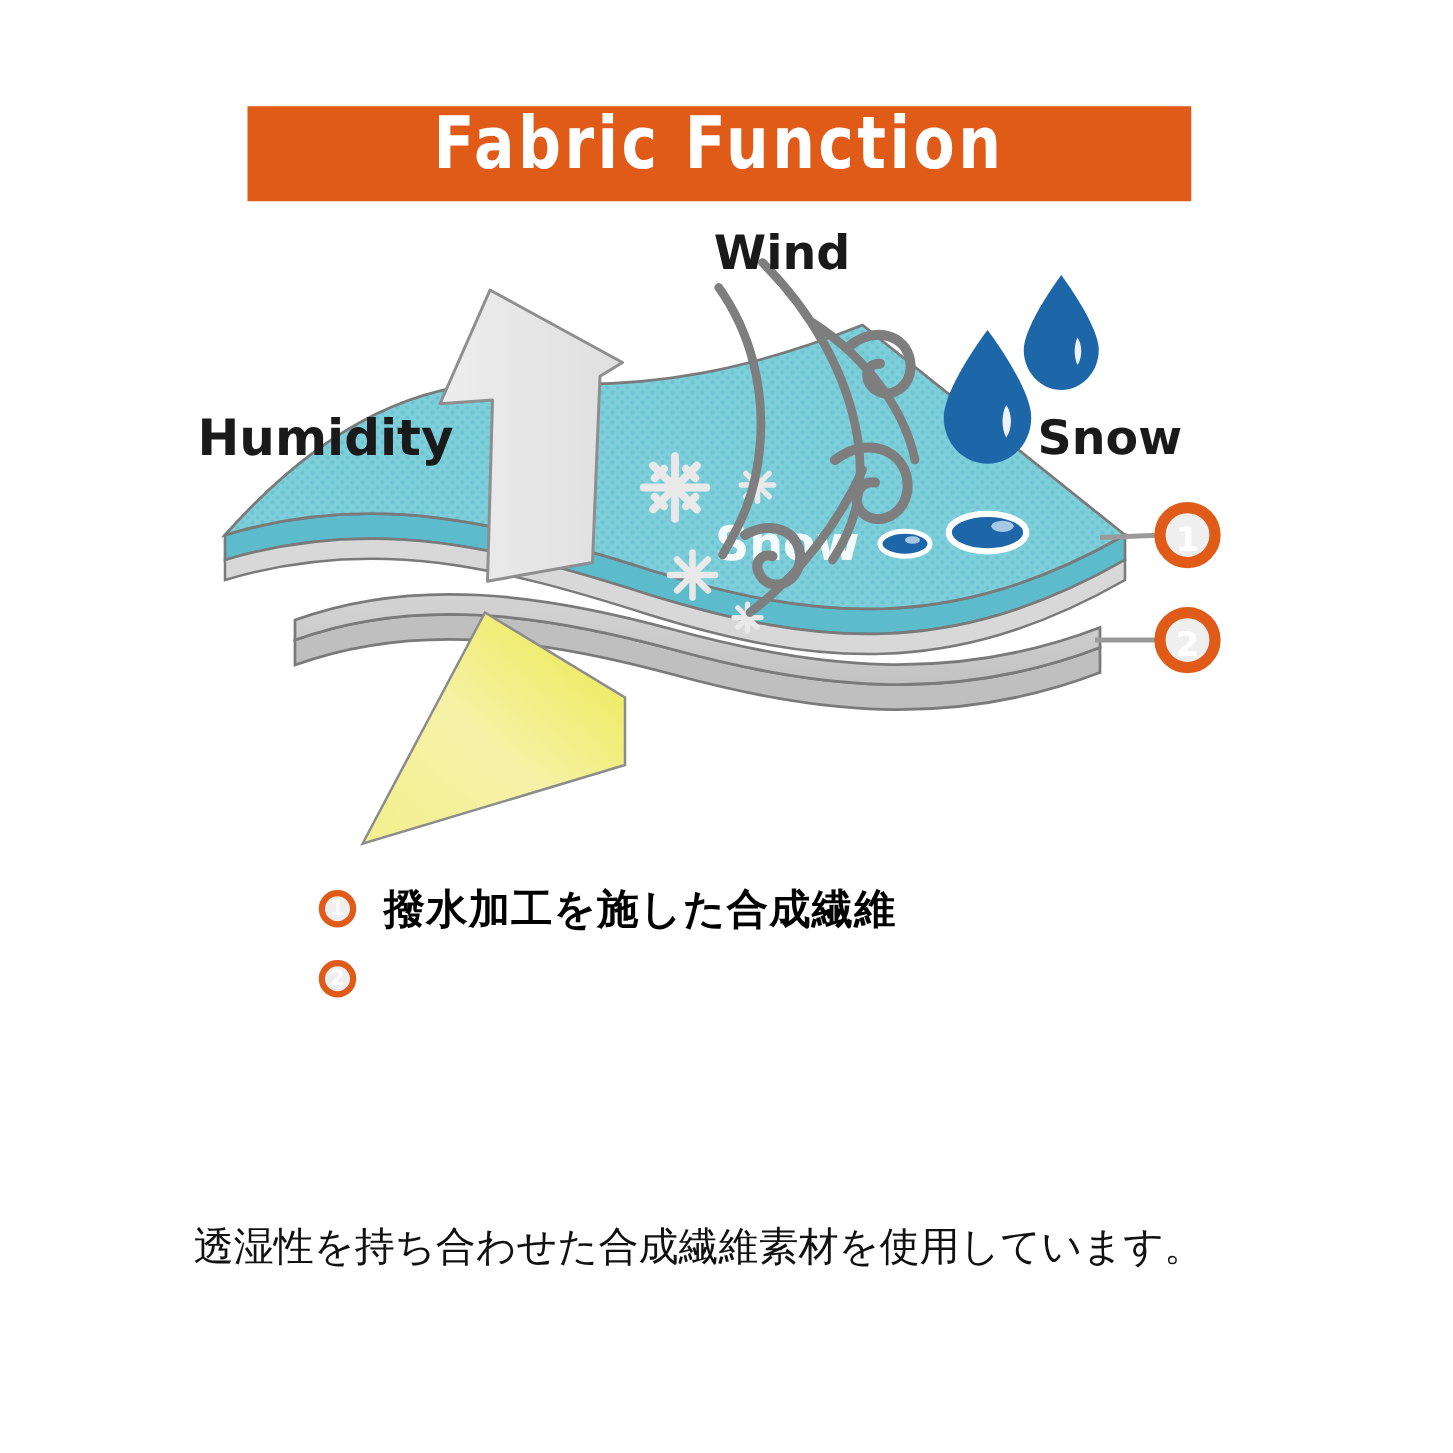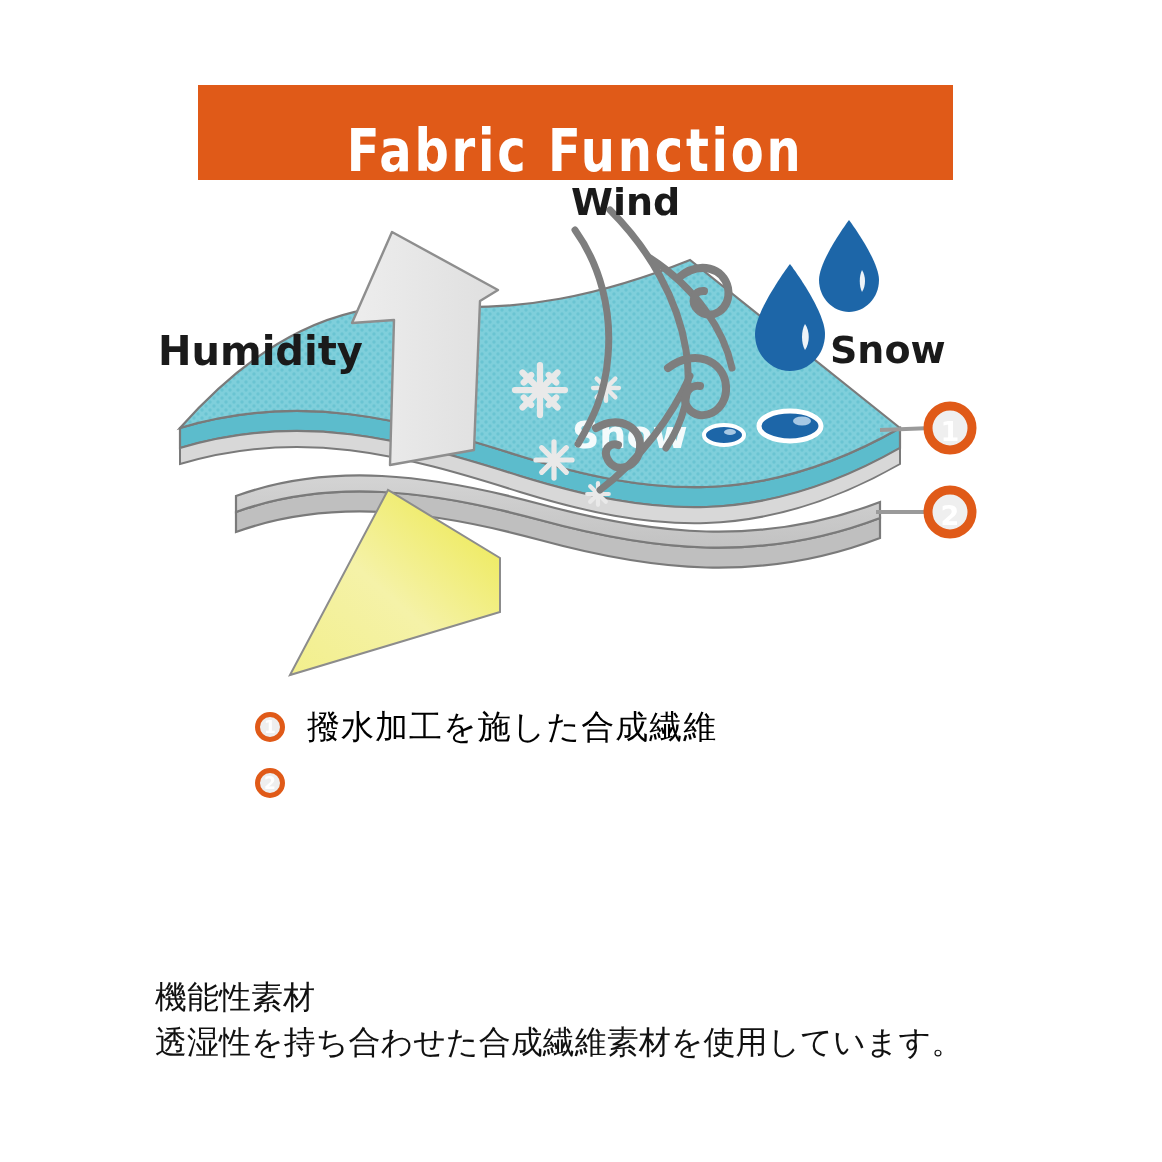--- a/index.html
+++ b/index.html
@@ -16,24 +16,24 @@
     font-family: "Liberation Sans", "DejaVu Sans", sans-serif;
     color: #000000;
   }
 
   
   #header-banner {
     position: absolute;
     left: 198px;
     top: 85px;
     width: 755px;
-    height: 95px;
+    height: 76px;
     background: #E05A18;
     display: flex;
-    align-items: flex-end;
+    align-items: flex-start;
     justify-content: center;
   }
   #header-title {
     color: #ffffff;
     font-family: "DejaVu Sans Condensed", "Liberation Sans Narrow", "Liberation Sans", sans-serif;
     font-weight: bold;
     font-size: 58px;
     letter-spacing: 3px;
     transform: scaleX(0.92);
     line-height: 1;
@@ -89,21 +89,21 @@
     justify-content: center;
     color: #ffffff;
     font-size: 17px;
     font-weight: bold;
     font-family: "DejaVu Sans", "Liberation Sans", sans-serif;
     line-height: 1;
     margin-right: 22px;
   }
   .legend-text {
     font-family: "DejaVu Sans", "Liberation Sans", sans-serif;
-    font-weight: normal;
+    font-weight: bold;
     font-size: 33px;
     color: #000000;
     white-space: nowrap;
     letter-spacing: 1px;
   }
 
   
   #description {
     position: absolute;
     left: 155px;
@@ -258,15 +258,14 @@
   <div class="legend-row">
     <div class="legend-marker">1</div>
     <div class="legend-text">撥水加工を施した合成繊維</div>
   </div>
   <div class="legend-row">
     <div class="legend-marker">2</div>
   </div>
 </div>
 
 <div id="description">
-  <div>機能性素材</div>
   <div>透湿性を持ち合わせた合成繊維素材を使用しています。</div>
 </div>
 
 </body></html>

